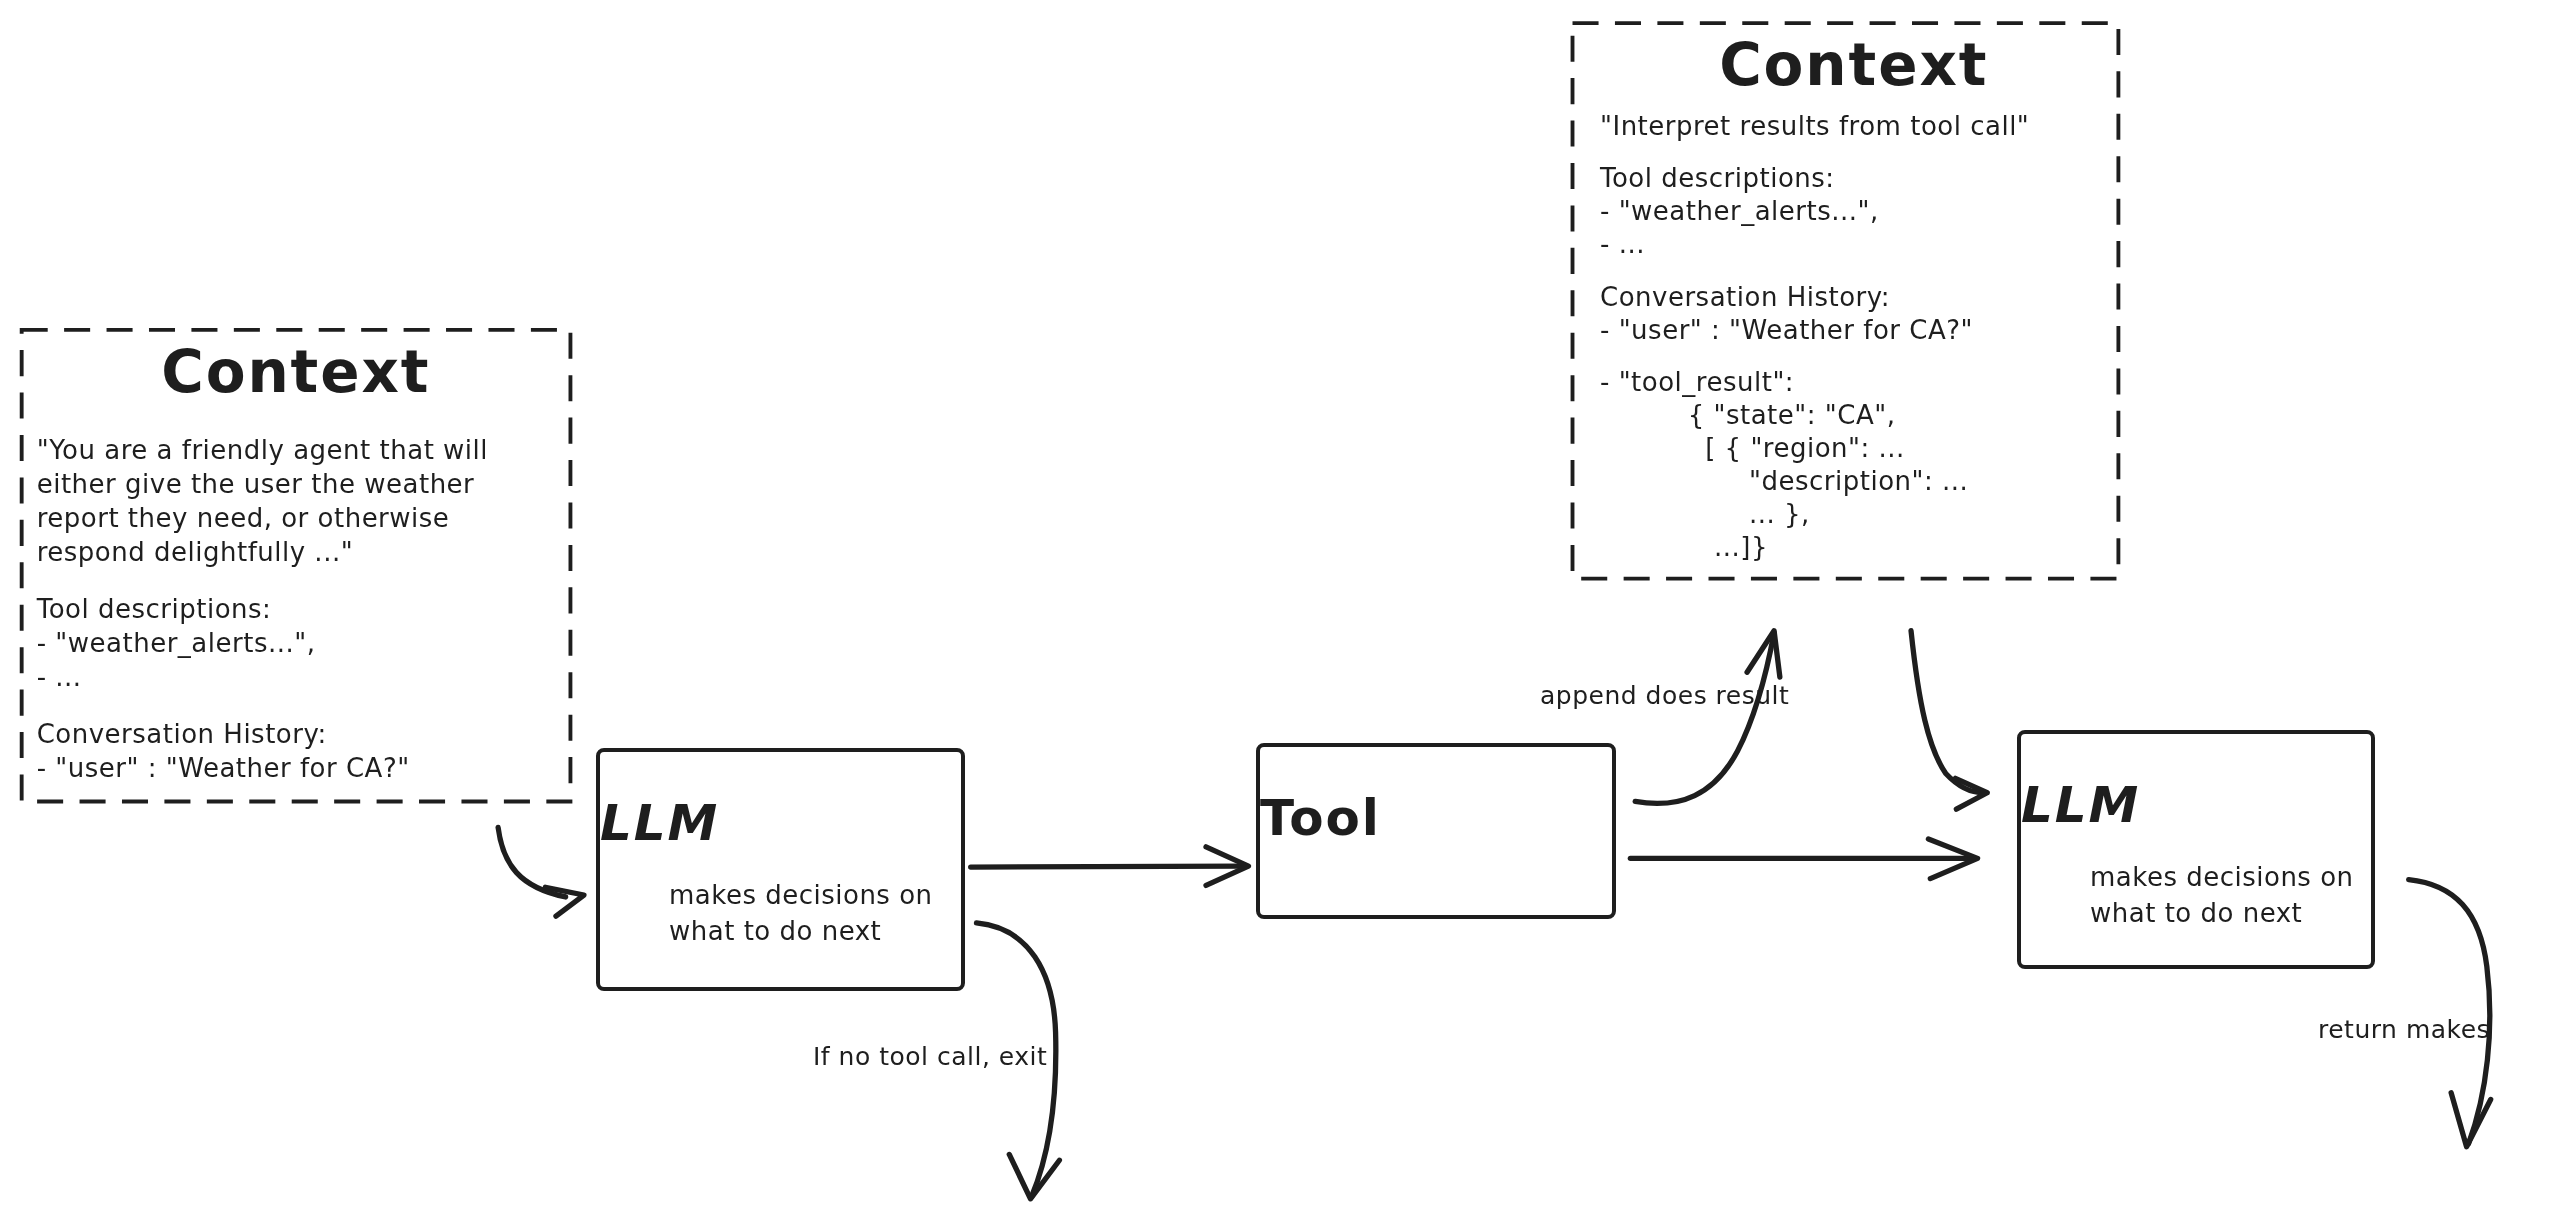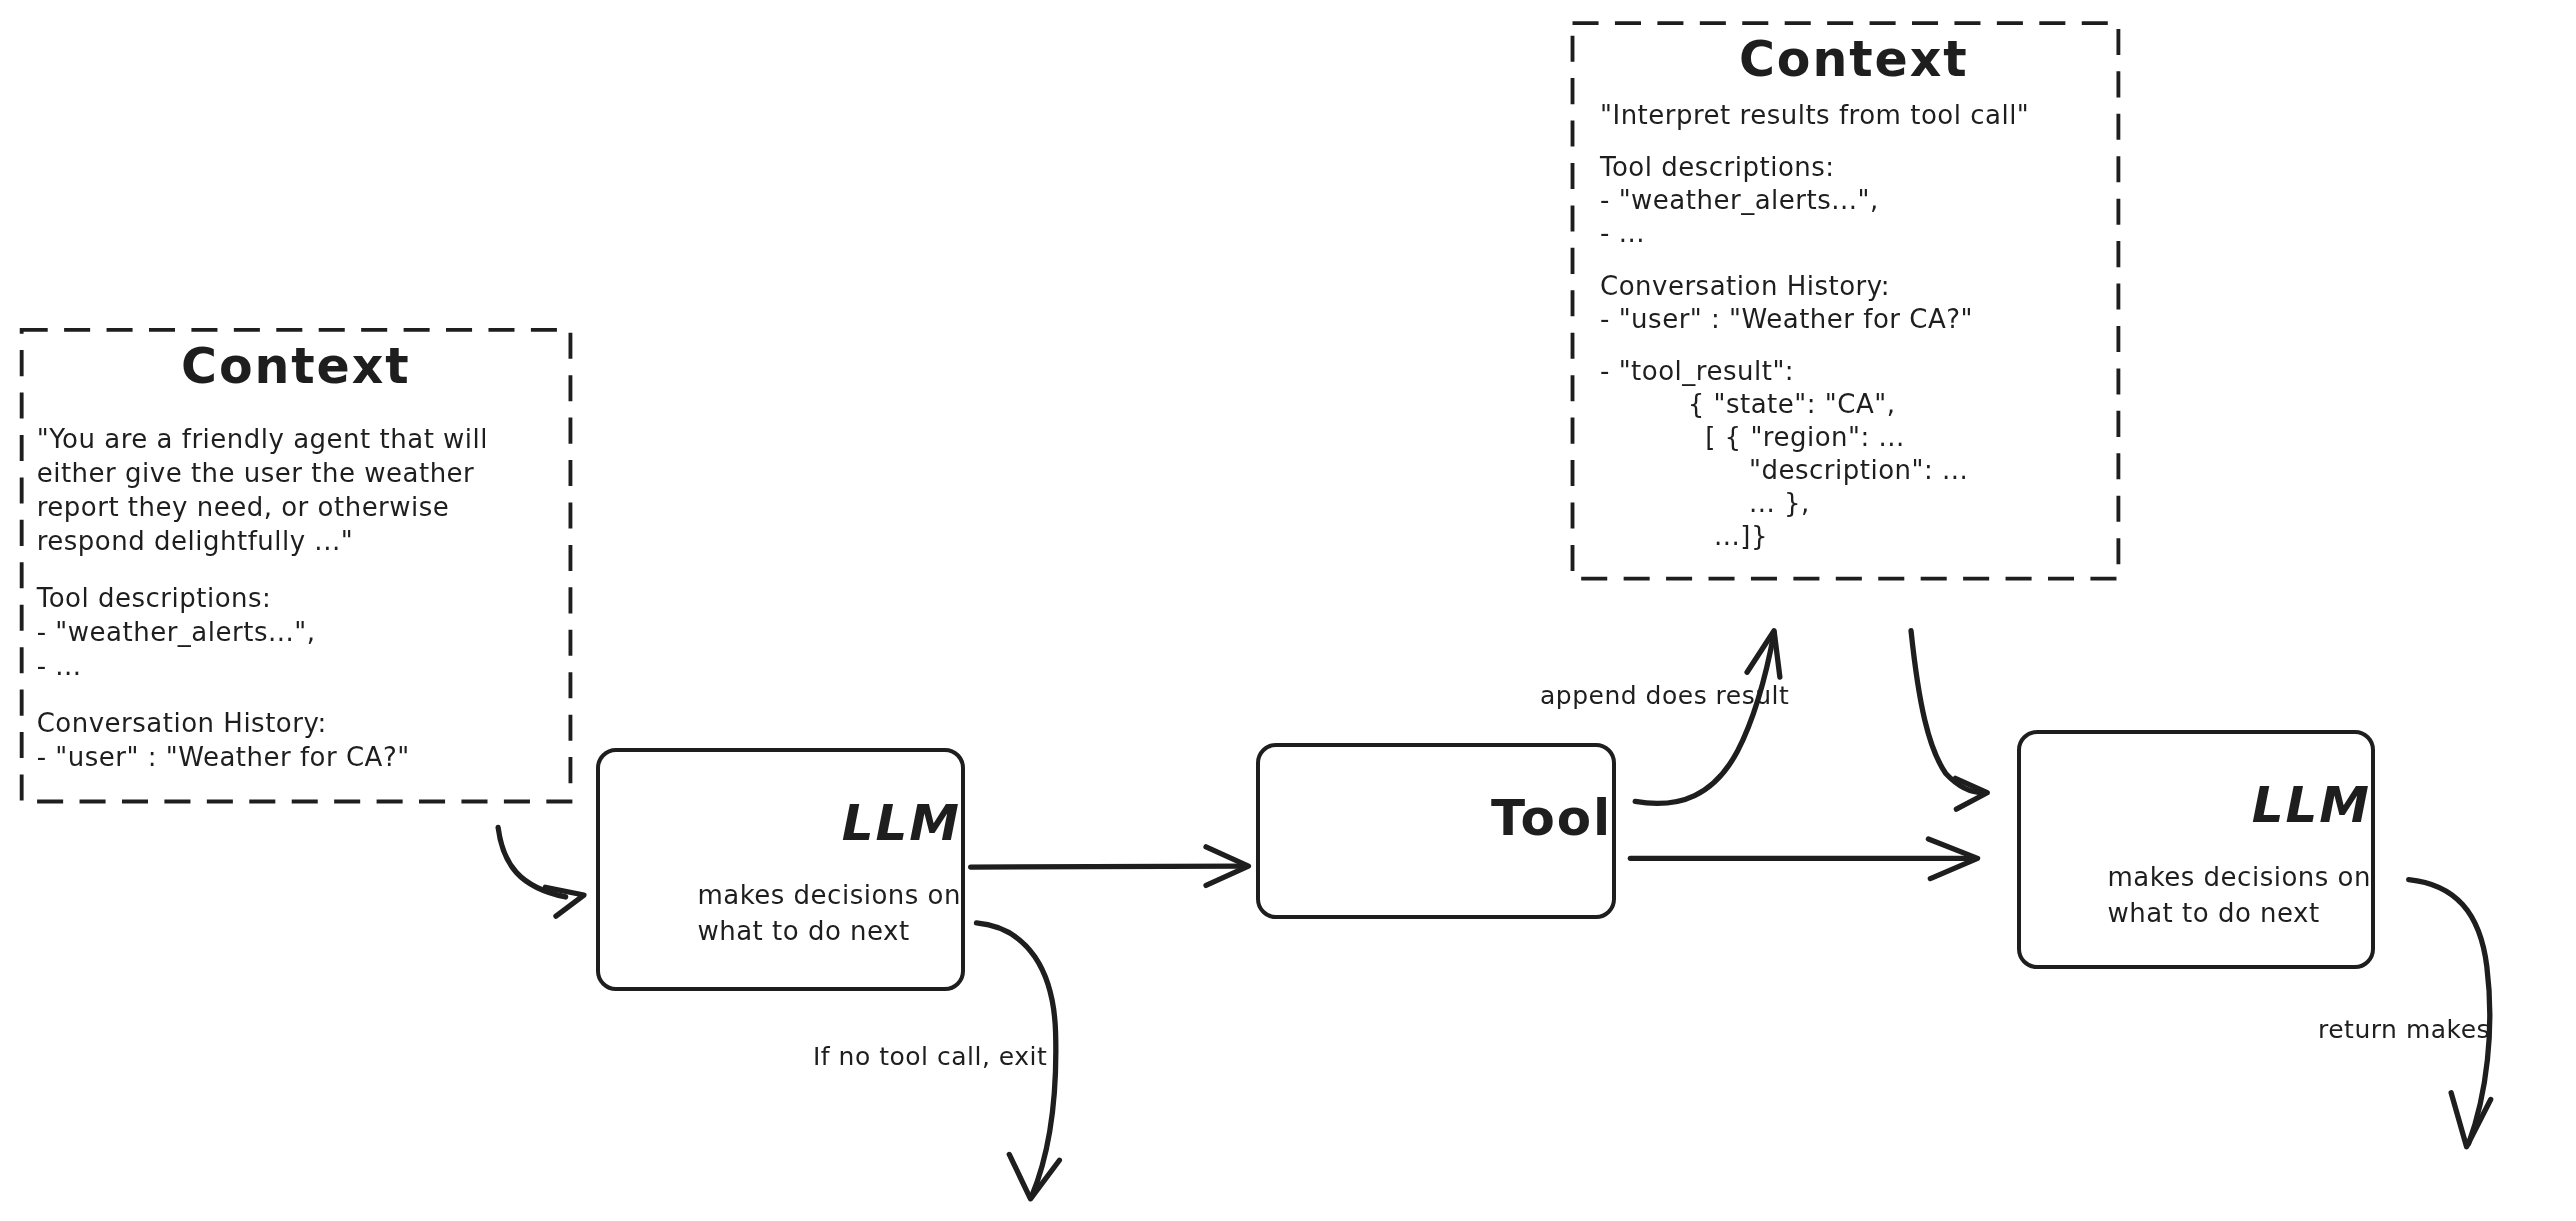--- a/index.html
+++ b/index.html
@@ -7,41 +7,41 @@
     width: 2576px; height: 1221px;
     font-family: "DejaVu Sans", sans-serif;
     color: #1e1e1e;
   }
   .canvas { position: relative; width: 2576px; height: 1221px; overflow: hidden; }
   .arrow-layer { position: absolute; left: 0; top: 0; width: 2576px; height: 1221px; }
 
   
   .ctx { position: absolute; box-sizing: border-box; }
   .ctx-title {
-    text-align: center; font-size: 49px; font-weight: bold;
+    text-align: center; font-size: 58px; font-weight: bold;
     letter-spacing: 1.9px; margin-top: 9.6px;
   }
   .ctx-p {
     white-space: pre-wrap; font-size: 26px; line-height: 34px;
     letter-spacing: 0.5px;
   }
   #ctx1 { left: 19.3px; top: 328px; width: 553px; height: 476px; padding: 0 17.4px 0 17.4px; }
   #ctx1 .ctx-title { margin-bottom: 27px; }
   #ctx1 .ctx-p { margin: 0 0 23px 0; }
   #ctx2 { left: 1571px; top: 21px; width: 550px; height: 560px; padding: 0 13.5px 0 29px; }
   #ctx2 .ctx-title { margin-bottom: 11.6px; }
   #ctx2 .ctx-p { margin: 0 0 19.3px 0; line-height: 33px; }
   #ctx2 .ctx-p.json-block { margin-bottom: 0; }
 
   
   .node {
     position: absolute; box-sizing: border-box;
-    border: 4.8px solid #1e1e1e; border-radius: 20px;
+    border: 4.8px solid #1e1e1e; border-radius: 8px;
     background: #ffffff;
-    display: flex; flex-direction: column; align-items: flex-end;
+    display: flex; flex-direction: column; align-items: flex-start;
   }
   .node-title {
     text-align: center; font-size: 50px; font-weight: bold;
     letter-spacing: 1.9px; margin-top: 42px;
   }
   .node-title.italic { font-style: italic; }
   .node-sub {
     white-space: pre-wrap; font-size: 26px; line-height: 36px;
     margin-top: 25px; padding-left: 69px; letter-spacing: 0.5px;
   }

